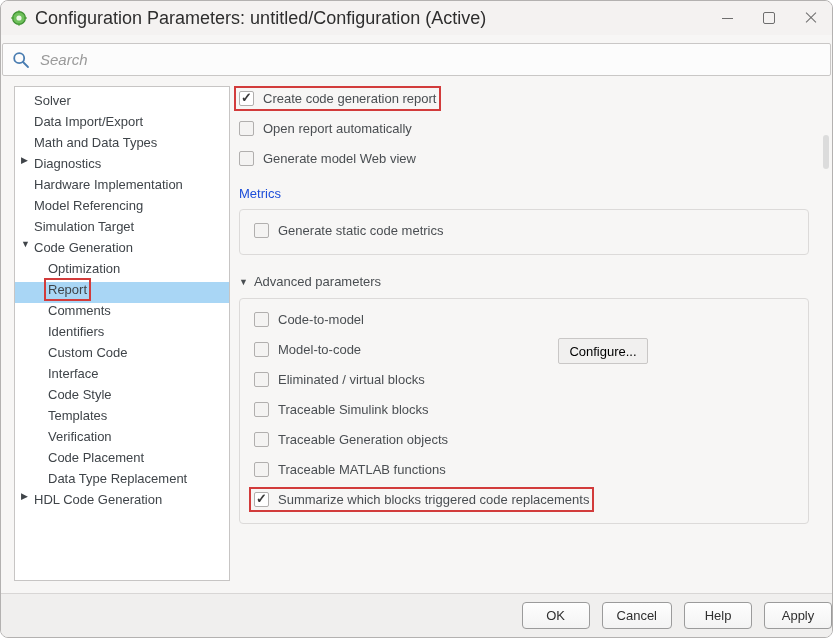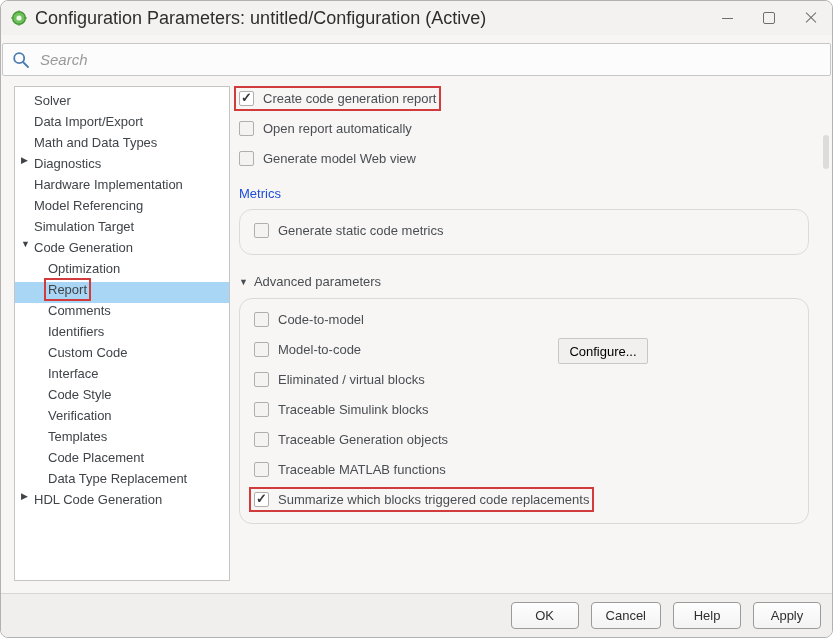--- a/index.html
+++ b/index.html
@@ -54,32 +54,32 @@
   .red-outline{outline:2px solid var(--red);outline-offset:3px;}
   .checkbox{width:15px;height:15px;box-sizing:border-box;border:1px solid #b1afae;border-radius:2px;
     background:#f4f3f2;margin-right:9px;position:relative;flex:none;cursor:default;}
   .checkbox.checked{background:#ffffff;}
   .checkbox.checked::after{content:"\2713";position:absolute;top:-2px;left:1px;
     font-size:13px;font-weight:bold;color:#3a3a3a;}
   .cb-label{white-space:nowrap;color:#4a4e52;}
   .section-label{margin:17px 0 8px;color:#1d4ed8;}
   .adv-header{margin:19px 0 9px;display:flex;align-items:center;color:#4a4e52;cursor:default;}
   .adv-arrow{font-size:9px;margin-right:6px;color:#4a4e52;}
-  .groupbox{width:570px;box-sizing:border-box;border:1px solid #dcdad9;border-radius:13px;
+  .groupbox{width:570px;box-sizing:border-box;border:1px solid #dcdad9;border-radius:4px;
     padding:13px 12px 13px 14px;}
   .configure-btn{margin-left:auto;margin-right:148px;margin-top:-4px;margin-bottom:-4px;
     width:90px;height:26px;background:#f1f0ef;border:1px solid #c9c7c6;border-radius:2px;
     color:#000000;font-size:13px;font-family:"Liberation Sans",sans-serif;}
   
   .scrollbar{position:absolute;top:86px;right:2px;width:8px;height:505px;}
   .scroll-thumb{width:6px;height:34px;margin:48px auto 0;background:#dcdcdc;border-radius:3px;}
   
   .footer{position:absolute;left:0;right:0;bottom:0;height:44px;background:#f0efee;
     border-top:1px solid #d8d6d5;display:flex;align-items:center;justify-content:flex-end;
-    gap:12px;padding-right:11px;box-sizing:border-box;}
+    gap:12px;box-sizing:border-box;}
   .footer-btn{height:27px;min-width:68px;padding:0 14px;box-sizing:border-box;
     background:linear-gradient(#fefefe,#f3f3f3);border:1px solid #9b9b9b;border-radius:4px;
     font-size:13px;color:#2f2f2f;font-family:"Liberation Sans",sans-serif;}
 </style>
 </head>
 <body>
 
 <div class="window">
 
   <div class="titlebar">
@@ -191,26 +191,26 @@
           <span class="tree-label">Interface</span>
         </div>
 
         <div class="tree-row indent">
           <span class="tree-arrow"></span>
           <span class="tree-label">Code Style</span>
         </div>
 
         <div class="tree-row indent">
           <span class="tree-arrow"></span>
+          <span class="tree-label">Templates</span>
+        </div>
+
+        <div class="tree-row indent">
+          <span class="tree-arrow"></span>
           <span class="tree-label">Verification</span>
-        </div>
-
-        <div class="tree-row indent">
-          <span class="tree-arrow"></span>
-          <span class="tree-label">Templates</span>
         </div>
 
         <div class="tree-row indent">
           <span class="tree-arrow"></span>
           <span class="tree-label">Code Placement</span>
         </div>
 
         <div class="tree-row indent">
           <span class="tree-arrow"></span>
           <span class="tree-label">Data Type Replacement</span>

